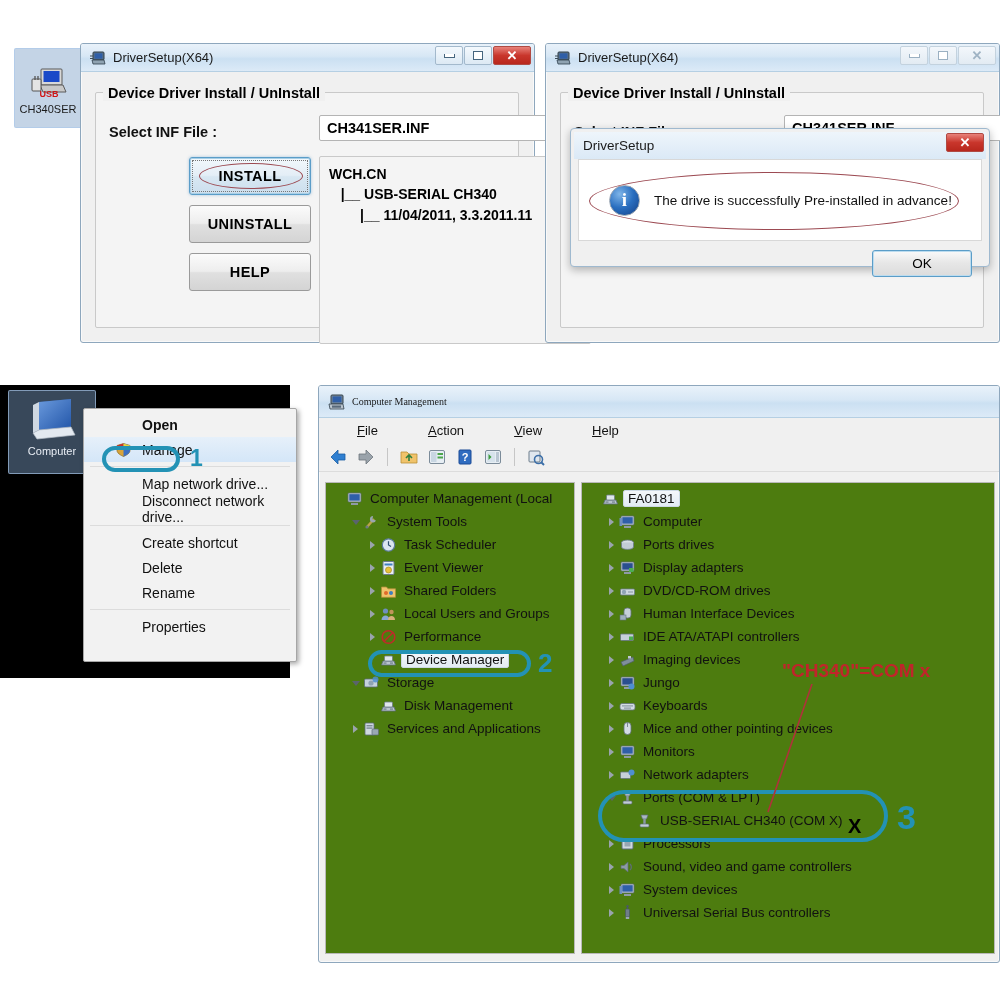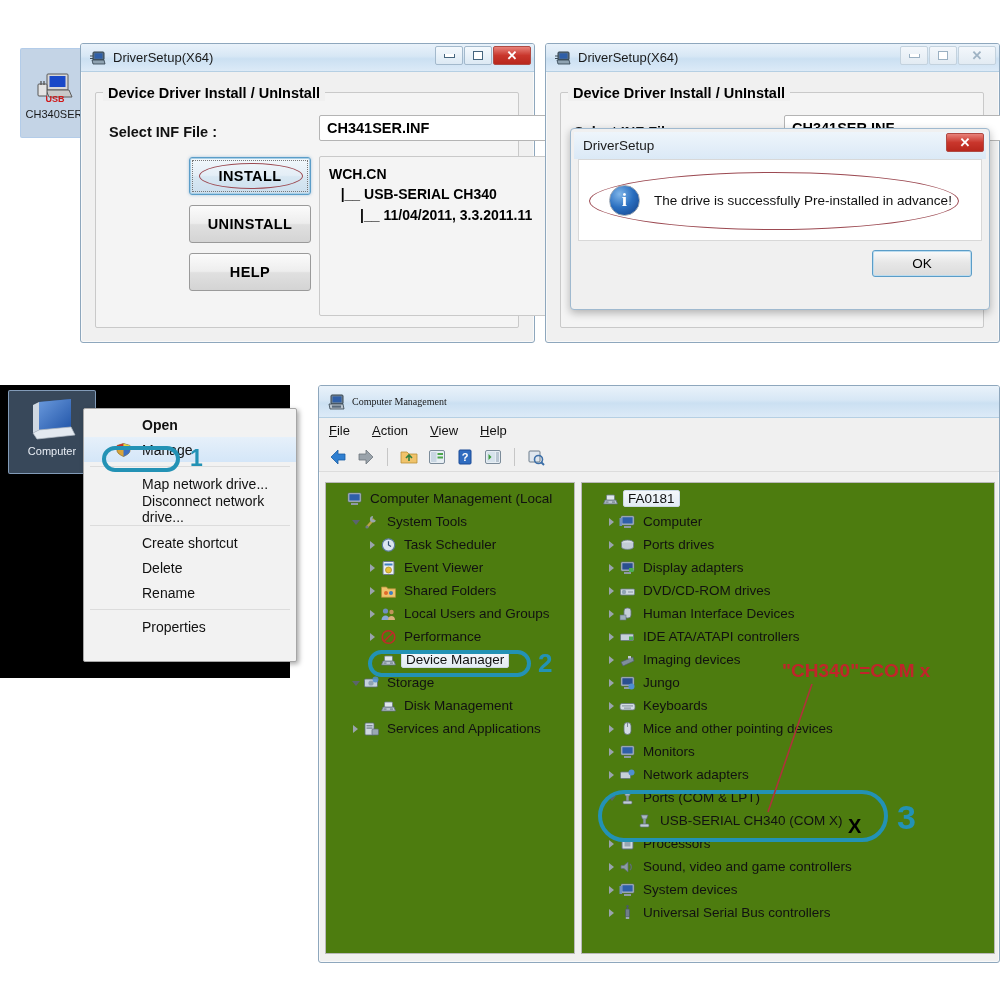--- a/index.html
+++ b/index.html
@@ -197,21 +197,21 @@
   .ctxitem.sel { background:linear-gradient(to bottom,#e6f0fa,#d4e6f8); }
   .ctxsep { height:1px; background:#dcdcdc; margin:4px 6px; }
   .shield {
     position:absolute; left:32px; top:50%; transform:translateY(-50%);
     width:15px;height:15px;
   }
 
   
   .menubar { height:24px; display:flex; align-items:center; padding-left:10px; gap:22px;
              background:#f0f0f0; }
-  .menuitem { font-size:13px; color:#111; }
+  .menuitem { font-size:13px; color:#111;margin-left:28px; }
   .menuitem u { text-decoration:underline; }
   .toolbar { height:30px; display:flex; align-items:center; padding-left:8px; gap:6px;
              background:#f0f0f0; border-bottom:1px solid #dcdcdc;}
   .tbsep { width:1px;height:18px;background:#c6c6c6;margin:0 4px; }
   .tbicon { width:22px;height:20px;display:flex;align-items:center;justify-content:center; }
 
   .treepane {
     position:absolute;
     background:#4d7c0f;
     border:1px solid #b9b9b9;
@@ -257,21 +257,21 @@
   }
   .redline { position:absolute; pointer-events:none; }
   .bigx {
     position:absolute; font-weight:bold; font-size:20px; color:#000;
     font-family:"Liberation Sans", sans-serif;
   }
 </style>
 </head>
 <body>
 
-<div class="deskicon" style="left:20px;top:48px;width:68px;height:90px;justify-content:center;">
+<div class="deskicon" style="left:14px;top:48px;width:68px;height:80px;justify-content:center;">
   <span style="width:40px;height:40px;display:block;">
     <svg viewBox="0 0 40 40" width="40" height="40">
       <rect x="13" y="8" width="21" height="16" rx="1" fill="#d8d8d8" stroke="#5a5a5a" stroke-width="1"></rect>
       <rect x="15.5" y="10" width="16" height="11" fill="#1a49c8"></rect>
       <path d="M12 24 L35 24 L38 31 L15 31 Z" fill="#c9c9c9" stroke="#5a5a5a" stroke-width="1"></path>
       <rect x="4" y="18" width="9" height="12" rx="1" fill="#e4e4e4" stroke="#555" stroke-width="1"></rect>
       <path d="M7 15 l0 4 M10 15 l0 4" stroke="#555" stroke-width="1.3"></path>
       <text x="21" y="36" font-size="9" font-weight="bold" fill="#d01616" font-family="Liberation Sans, sans-serif" text-anchor="middle">USB</text>
     </svg>
   </span>
@@ -307,21 +307,21 @@
 
   <div class="combo" style="left:238px;top:71px;width:272px;height:26px;">
     <span>CH341SER.INF</span>
     <i class="arrow"></i>
   </div>
 
   <div class="btn3d focus" style="left:108px;top:113px;width:122px;height:38px;">INSTALL</div>
   <div class="btn3d" style="left:108px;top:161px;width:122px;height:38px;">UNINSTALL</div>
   <div class="btn3d" style="left:108px;top:209px;width:122px;height:38px;">HELP</div>
 
-  <div class="infobox" style="left:238px;top:112px;width:272px;height:160px;">WCH.CN
+  <div class="infobox" style="left:238px;top:112px;width:272px;height:188px;">WCH.CN
    |__ USB-SERIAL CH340
         |__ 11/04/2011, 3.3.2011.11</div>
 
   <div class="ellipse" style="left:118px;top:119px;width:104px;height:26px;"></div>
 </div>
 
 <div class="win" style="left:545px;top:43px;width:455px;height:300px;">
   <div class="titlebar">
     <span style="width:17px;height:17px;display:block;">
       <svg viewBox="0 0 17 17" width="17" height="17">
@@ -345,21 +345,21 @@
 
   <div class="groupbox" style="left:14px;top:48px;width:424px;height:236px;"></div>
   <div class="group-legend" style="left:22px;top:41px;">Device Driver Install / UnInstall</div>
 
   <div class="abs lbl-inf" style="left:28px;top:80px;">Select INF File :</div>
   <div class="combo" style="left:238px;top:71px;width:272px;height:26px;">
     <span>CH341SER.INF</span>
   </div>
 </div>
 
-<div class="modal" style="left:570px;top:128px;width:420px;height:182px;">
+<div class="modal" style="left:570px;top:128px;width:420px;height:139px;">
   <div class="modal-inner" style="height:100%;">
     <div class="modal-title">
       <span>DriverSetup</span>
       <span class="wbtn close" style="position:absolute;right:2px;top:1px;">✕</span>
     </div>
     <div class="modal-body" style="height:82px;padding-left:30px;">
       <span class="info-icon">i</span>
       <span class="msg-text" style="margin-left:14px;">The drive is successfully Pre-installed in advance!</span>
       <span class="ellipse" style="left:10px;top:12px;width:370px;height:58px;"></span>
     </div>

